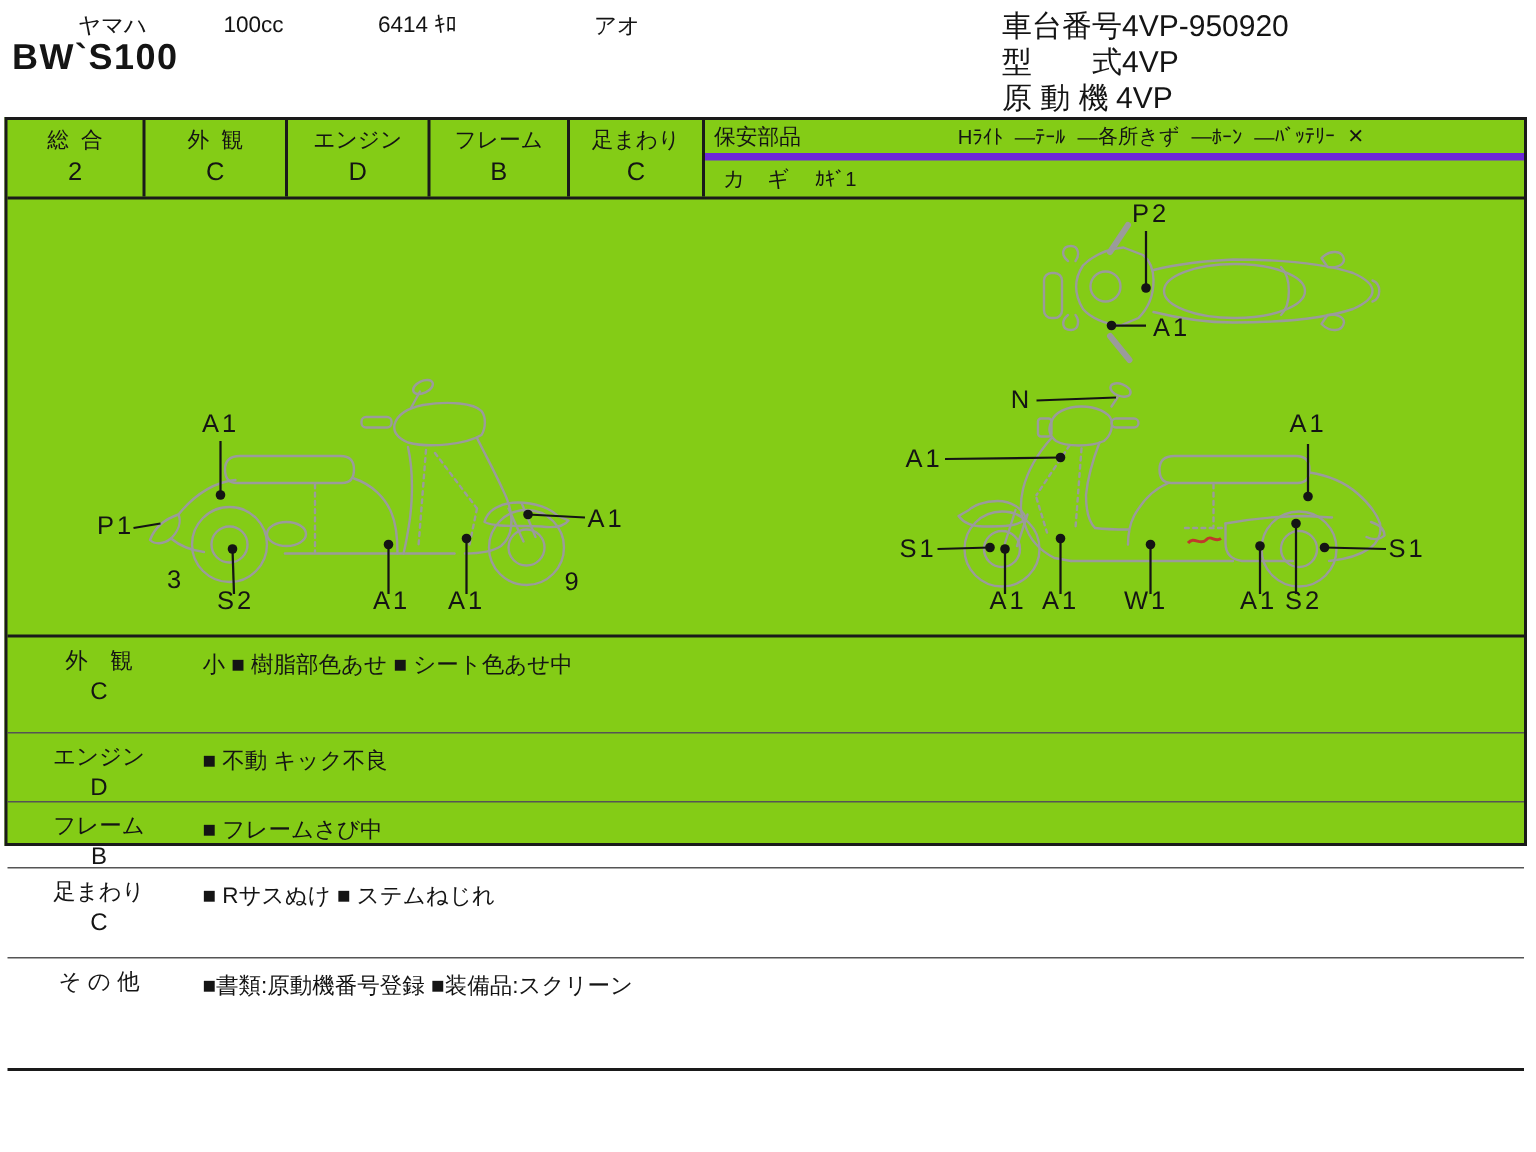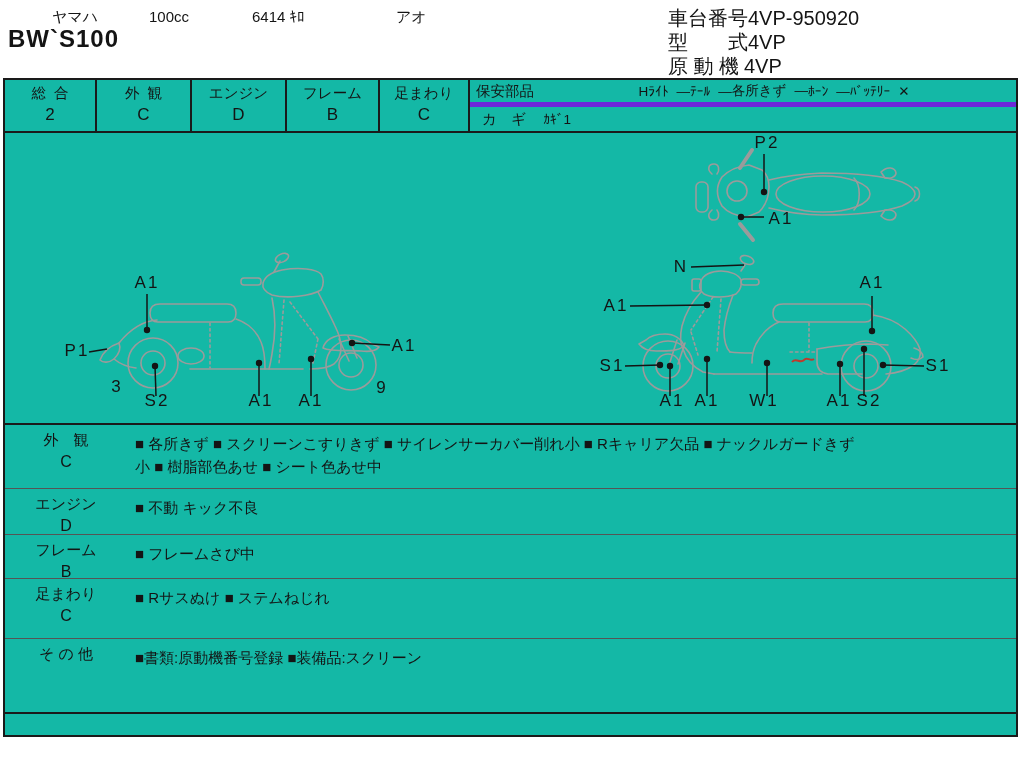--- a/index.html
+++ b/index.html
@@ -9,21 +9,21 @@
     overflow:hidden;
   }
   .abs{position:absolute;}
   
   .hdr-small{font-size:15px;white-space:pre;margin-left:24px;}
   .model-name{font-size:24px;font-weight:600;letter-spacing:1px;}
   .hdr-right{left:668px;top:6px;font-size:20px;line-height:24px;}
   .hdr-right .row{white-space:pre;}
   .hdr-right .rlabel{display:inline-block;min-width:76px;}
   
-  .sheet{left:3px;top:78px;width:1015px;height:659px;border:2px solid #1a1a1a;box-sizing:border-box;background:#14b8a6;}
+  .sheet{left:3px;top:78px;width:1015px;height:486px;border:2px solid #1a1a1a;box-sizing:border-box;background:#84cc16;}
   .ratings-row{display:flex;height:53px;border-bottom:2px solid #1a1a1a;box-sizing:border-box;}
   .rcell{border-right:2px solid #1a1a1a;box-sizing:border-box;text-align:center;padding-top:4px;}
   .rcell .rl{font-size:14.5px;white-space:pre;}
   .rcell .rv{font-size:17px;margin-top:2px;}
   .safety{flex:1;display:flex;flex-direction:column;font-size:14px;}
   .safety-top{height:27px;border-bottom:5px solid #6d28d9;box-sizing:border-box;display:flex;align-items:center;padding:0 12px 0 6px;}
   .safety-title{font-size:14.5px;margin-right:10px;white-space:pre;}
   .safety-items{flex:1;display:flex;justify-content:center;align-items:center;}
   .sp-item{white-space:pre;font-size:13.5px;}
   .sp-item .st{margin-left:8px;}
@@ -241,21 +241,20 @@
       </g>
     </svg>
   </div>
 
   <div class="sec" style="height:64px">
     <div class="sec-label">
       <div class="sl">外　観</div>
       <div class="sg">C</div>
     </div>
     <div class="sec-body">
-      <div>■ 各所きず ■ スクリーンこすりきず ■ サイレンサーカバー削れ小 ■ Rキャリア欠品 ■ ナックルガードきず</div>
       <div>小 ■ 樹脂部色あせ ■ シート色あせ中</div>
     </div>
   </div>
 
   <div class="sec" style="height:46px">
     <div class="sec-label">
       <div class="sl">エンジン</div>
       <div class="sg">D</div>
     </div>
     <div class="sec-body">

